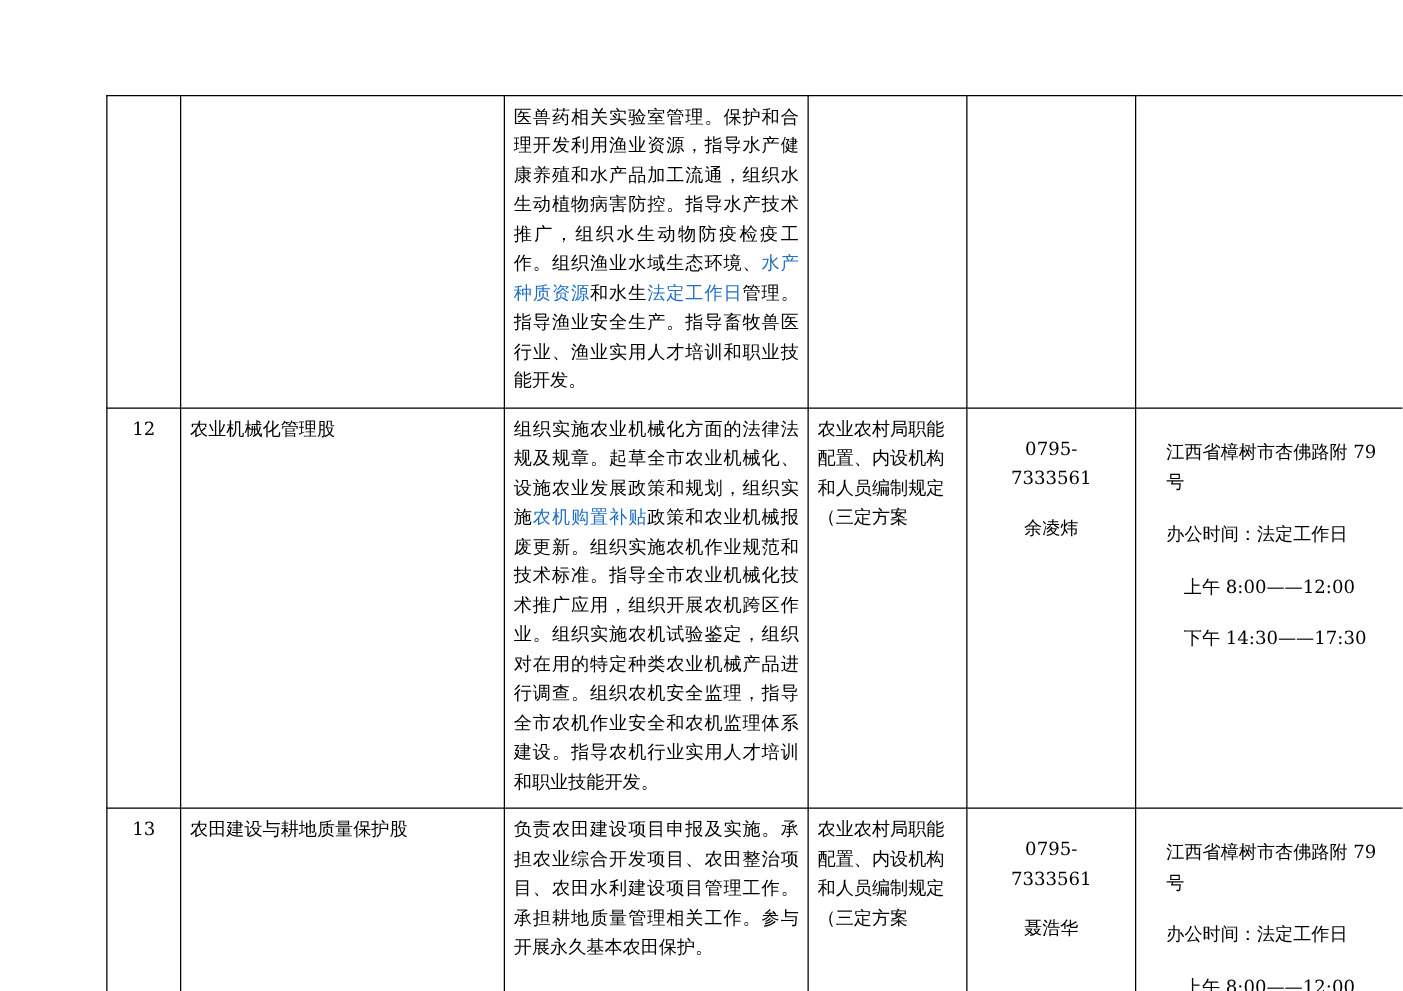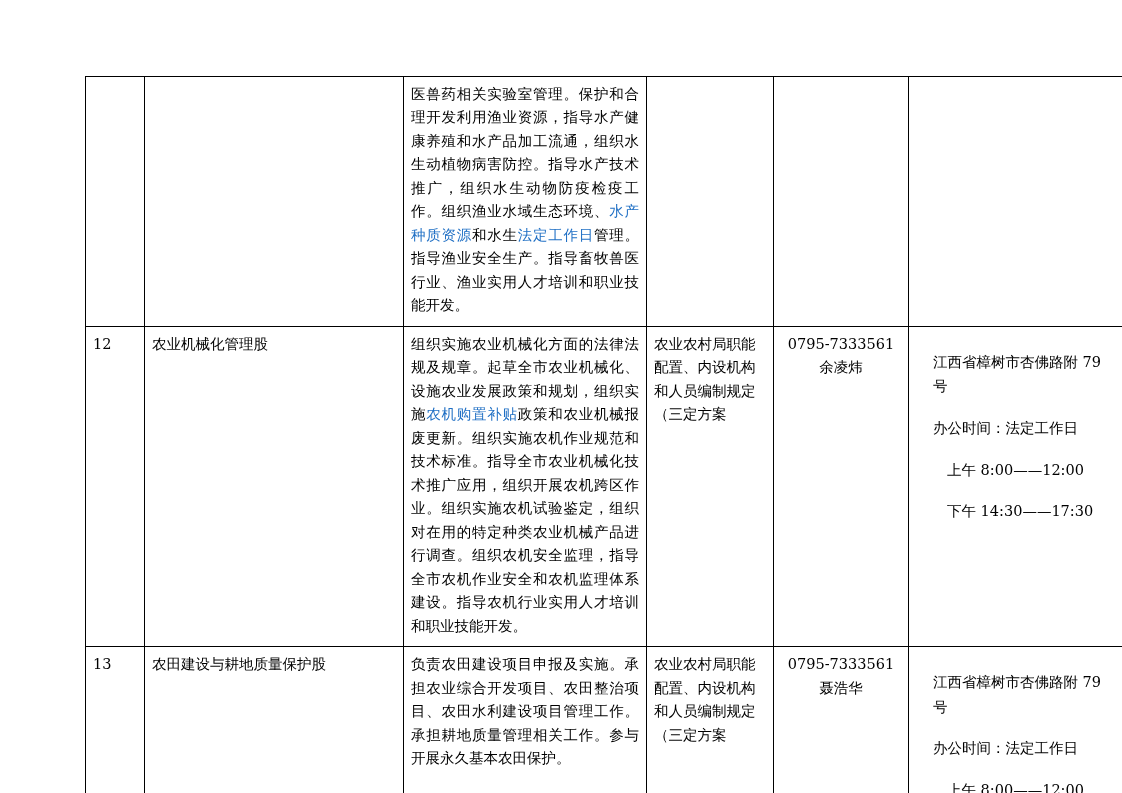--- a/index.html
+++ b/index.html
@@ -29,34 +29,34 @@
     table-layout: fixed;
   }
   .doc-table td {
     border: 1px solid #000000;
     vertical-align: top;
     padding: 6px 7px 8px 7px;
     font-size: 14.5px;
     line-height: 1.62;
     font-family: "DejaVu Serif", "Liberation Serif", serif;
   }
-  .col-idx   { width: 44px;  vertical-align: middle; }
+  .col-idx   { width: 44px;  text-align: center; vertical-align: middle; }
   .col-name  { width: 244px; text-align: left; vertical-align: middle; }
   .col-duty  { width: 228px; text-align: justify; text-justify: inter-ideograph; }
   .col-basis { width: 112px; vertical-align: middle; }
   .col-phone { width: 120px; text-align: center; vertical-align: middle; }
   .col-addr  { width: 204px; vertical-align: middle; }
 
   .duty-text { margin: 0; }
   .link {
     color: #1f6fc4;
     text-decoration: none;
   }
   .basis-text { margin: 0; line-height: 1.62; }
-  .phone-line { margin: 0; }
+  .phone-line { margin: 16px; }
   .addr-line { margin: 17px; line-height: 1.7; }
   .addr-indent { padding-left: 14px; }
 </style>
 </head>
 <body>
 
 <div class="page">
   <table class="doc-table">
     <tbody>
 

